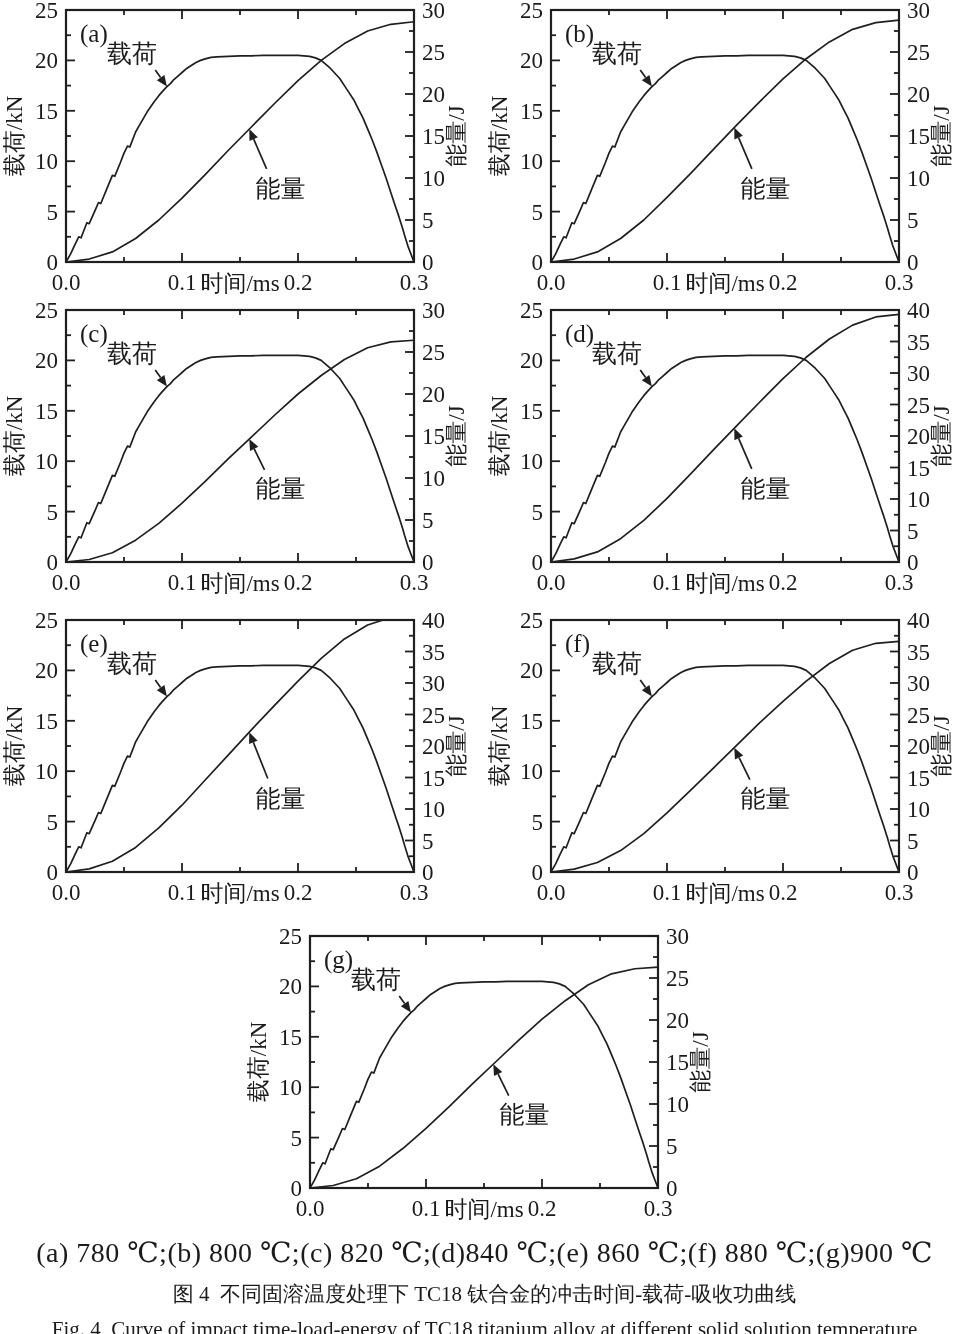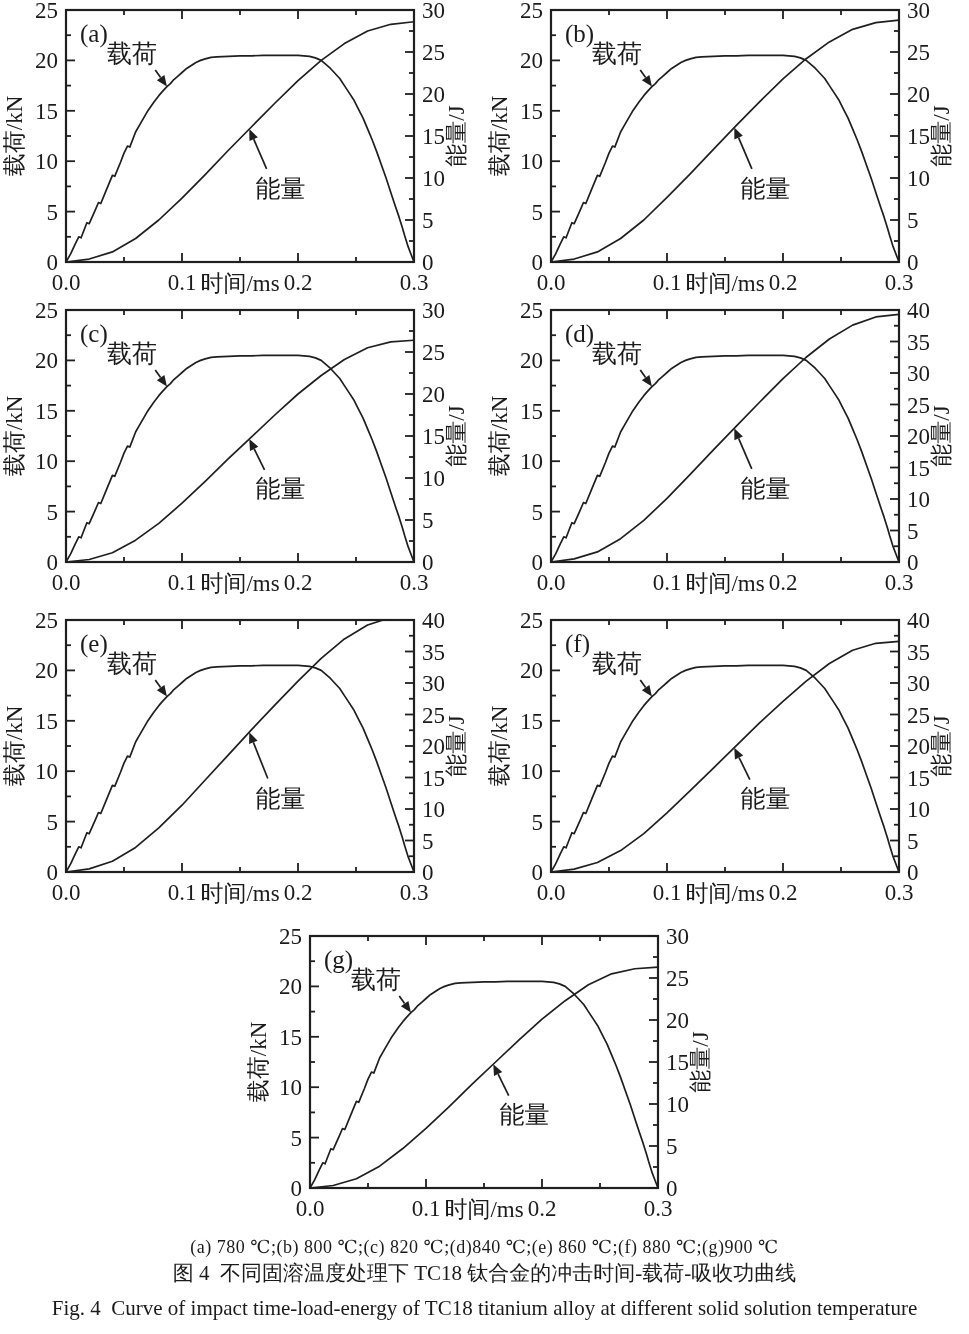--- a/index.html
+++ b/index.html
@@ -12,21 +12,21 @@
   .subplot{position:absolute;}
   .pa{left:0;top:0;width:484px;height:300px;}
   .pb{left:485px;top:0;width:484px;height:300px;}
   .pc{left:0;top:300px;width:484px;height:300px;}
   .pd{left:485px;top:300px;width:484px;height:300px;}
   .pe{left:0;top:600px;width:484px;height:310px;}
   .pf{left:485px;top:600px;width:484px;height:310px;}
   .pg{left:244px;top:908px;width:484px;height:318px;}
   .captions{position:absolute;top:1236px;left:0;width:969px;text-align:center;color:#1b1b1b;}
   .captions div{white-space:pre;}
-  .cap1{font-size:18px;letter-spacing:0.5px;margin-bottom:1px;}
+  .cap1{font-size:28px;letter-spacing:0.5px;margin-bottom:11px;}
   .cap2{font-size:21px;margin-bottom:9px;font-family:Liberation Serif, serif;}
   .cap3{font-size:21px;}
   svg text{fill:#1b1b1b;font-family:"Liberation Serif","DejaVu Serif",serif;}
 </style>
 </head>
 <body>
 
 <div id="figure">
   <div class="subplot pa"><svg width="484" height="300" viewBox="0 0 484 300">
         <defs>

